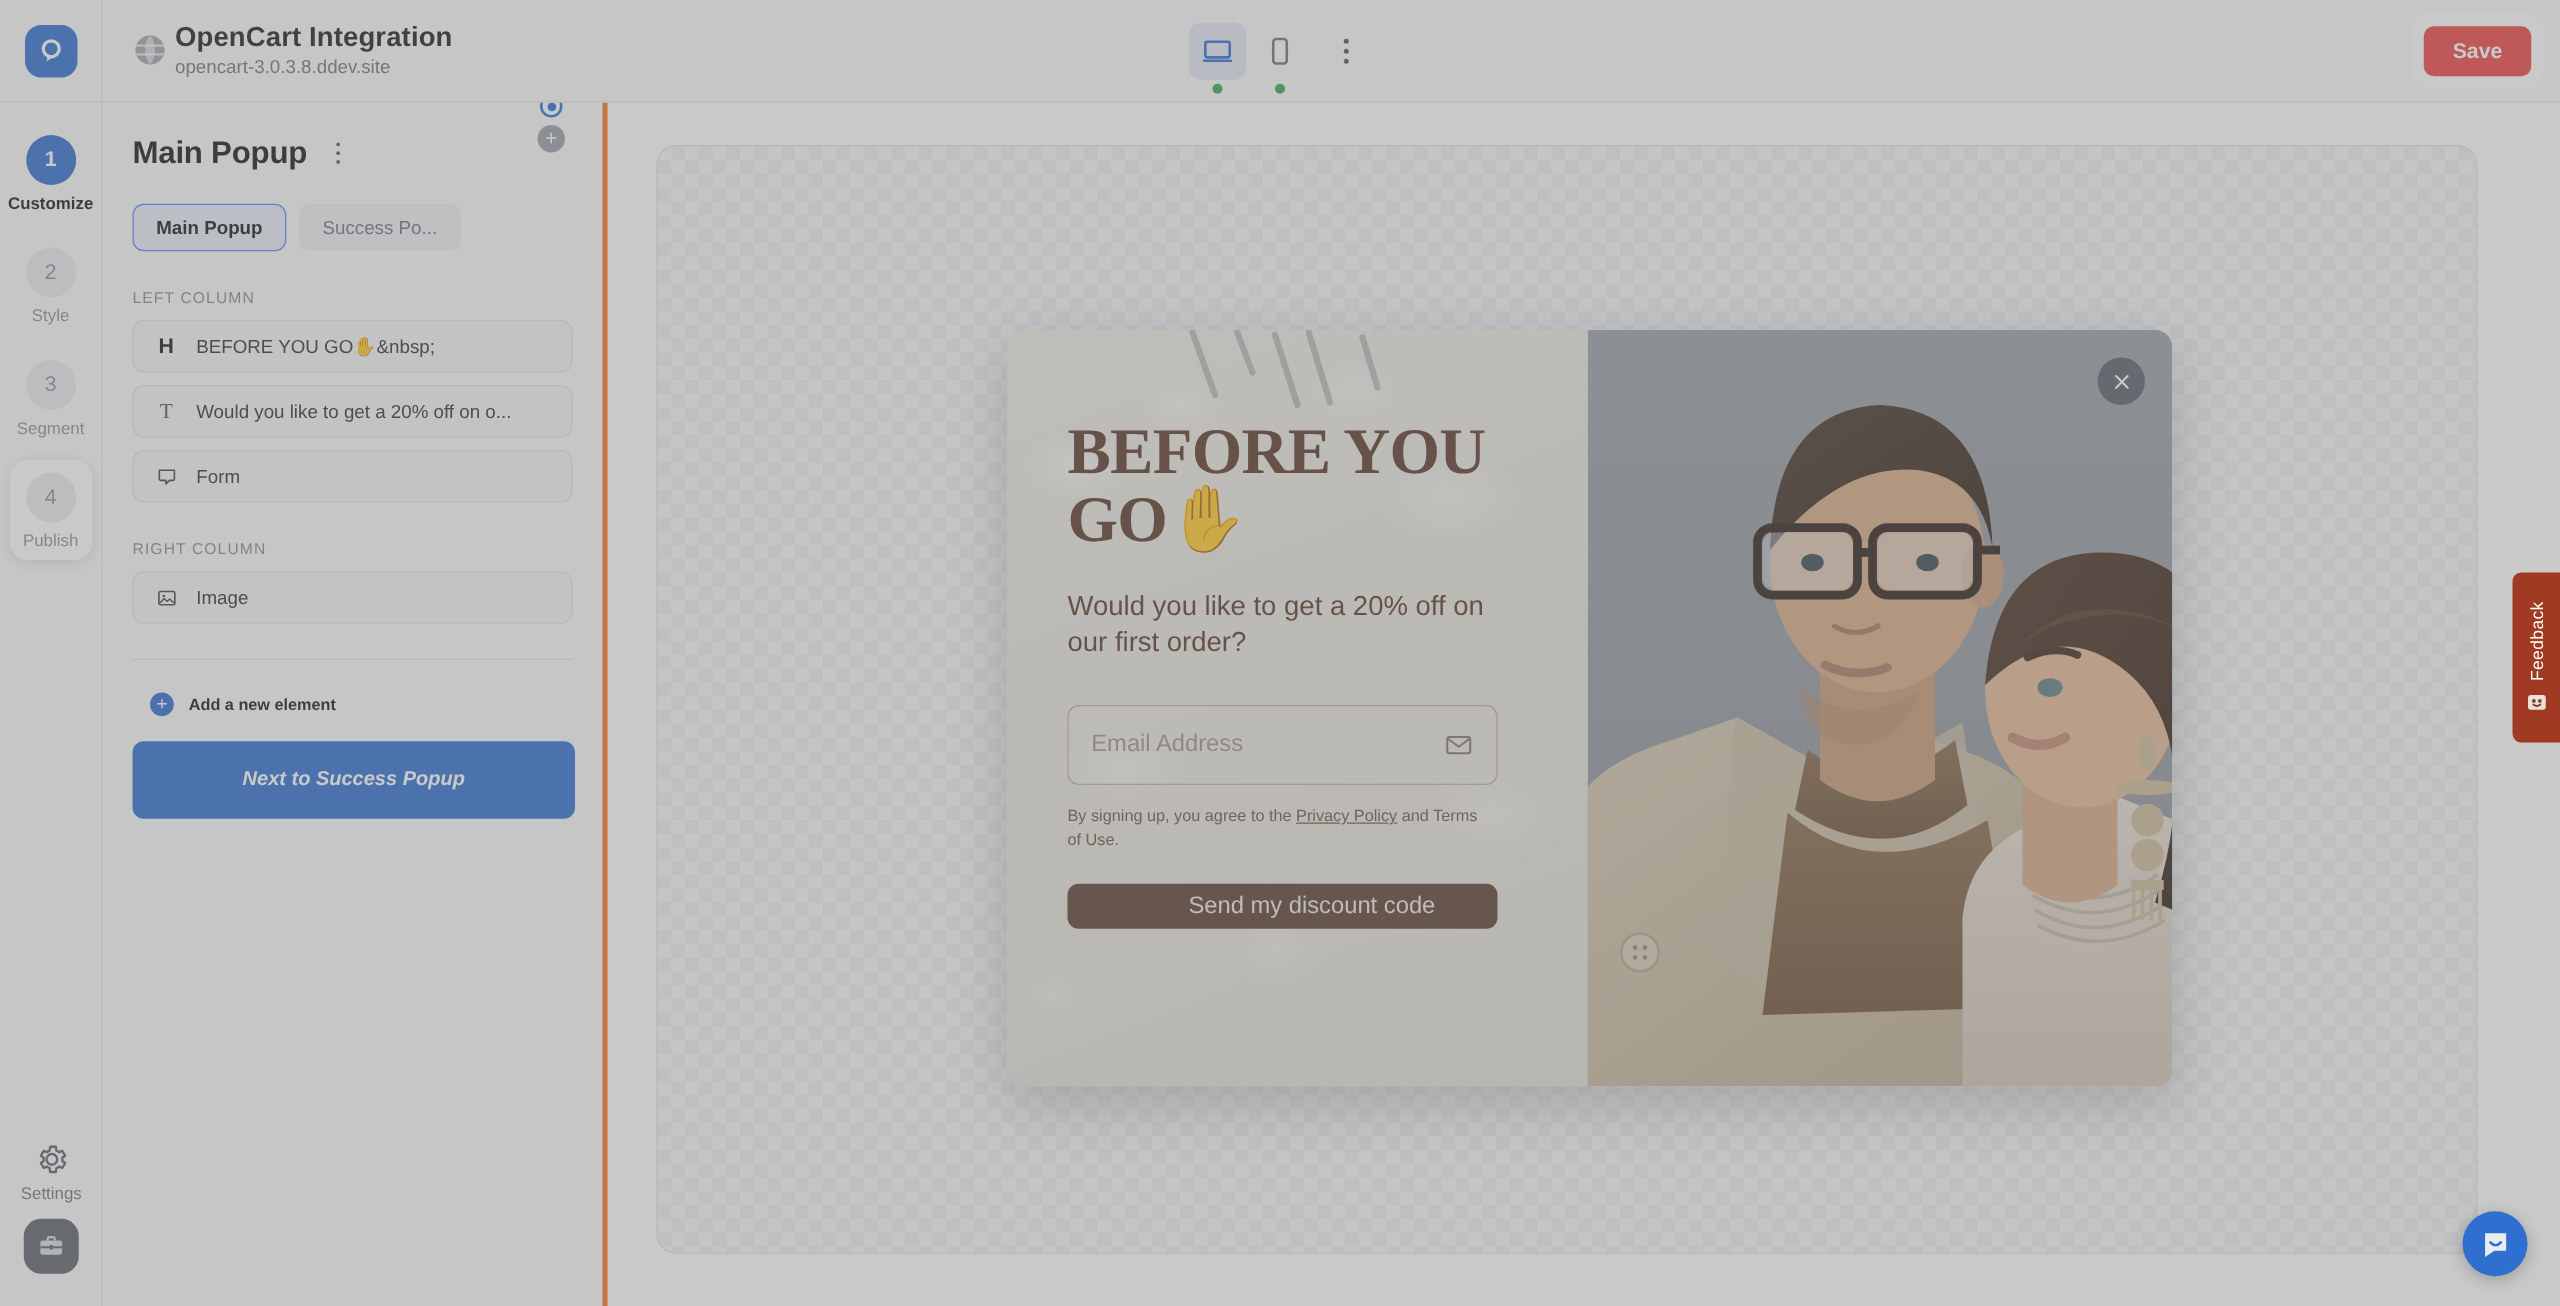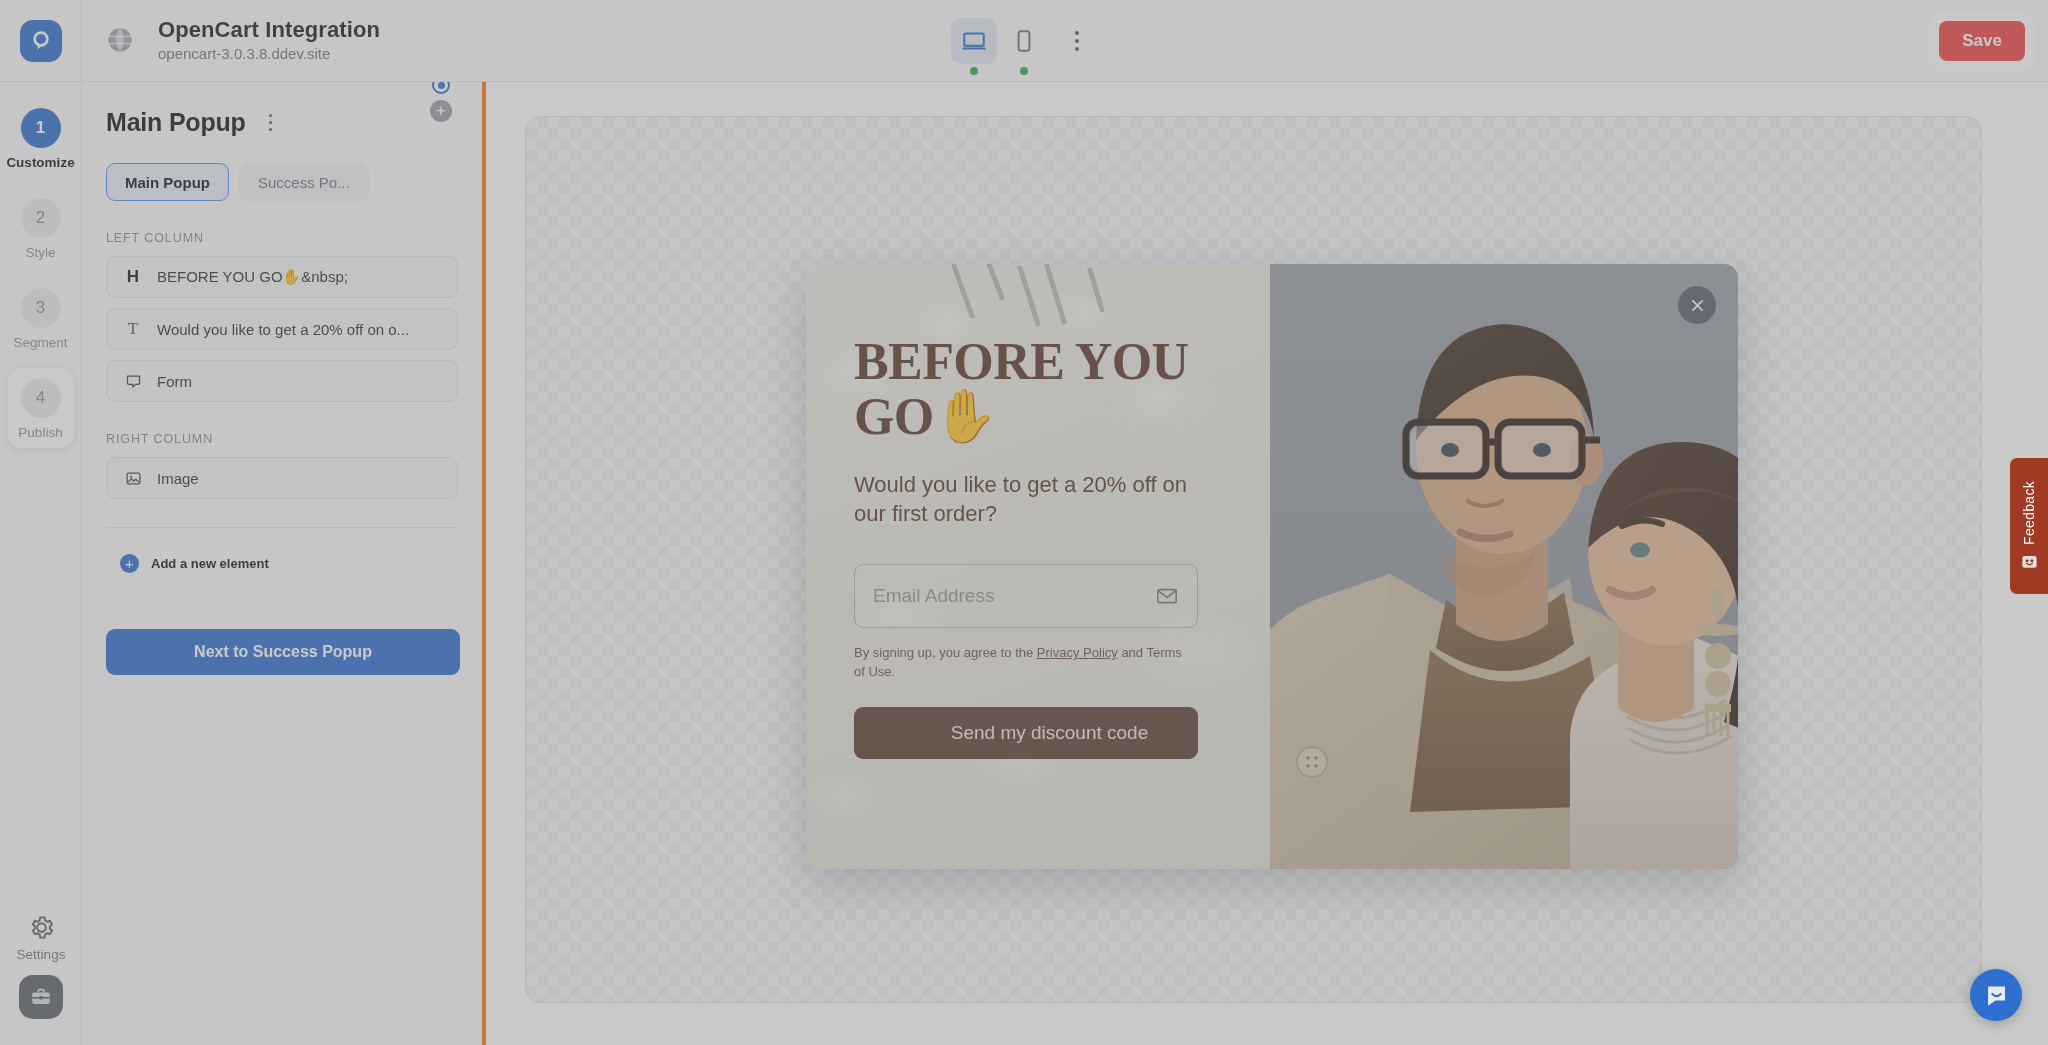--- a/index.html
+++ b/index.html
@@ -35,21 +35,21 @@
   .logo-cell {
     width: 82px; height: 82px;
     display: flex; align-items: center; justify-content: center;
     border-right: 1px solid #e4e6ea;
   }
   .logo-badge {
     width: 42px; height: 42px; border-radius: 13px;
     background: #2f6fd0;
     display: flex; align-items: center; justify-content: center;
   }
-  .site-block { display: flex; align-items: center; gap: 24px; margin-left: 24px; }
+  .site-block { display: flex; align-items: center; gap: 6px; margin-left: 24px; }
   .globe-icon { width: 28px; height: 28px; opacity: .62; }
   .site-title {
     font-size: 22px; font-weight: 700; color: #1b1d21; line-height: 1.18;
     letter-spacing: .1px;
   }
   .site-url { font-size: 15px; color: #70767e; line-height: 1.35; margin-top: 1px; }
 
   .device-group {
     position: absolute; left: 50%; top: 50%;
     transform: translate(-50%,-50%);
@@ -215,27 +215,28 @@
   }
   .add-new-ico {
     width: 19px; height: 19px; border-radius: 50%;
     background: #2f6fd0; color: #fff;
     display: flex; align-items: center; justify-content: center;
     font-size: 15px; line-height: 1; padding-bottom: 1px; flex: none;
   }
   .add-new-label { font-size: 13px; font-weight: 700; color: #14161a; }
 
   .next-btn {
-    display: block; width: 354px; height: 46px;
-    margin: 56px auto 0;
+    display: block; width: 354px; height: 62px;
+    margin: 20px auto 0;
     border-radius: 9px; border: none;
     background: #2f6fd0; color: #fff;
     font-size: 16px; font-weight: 700;
     font-family: "Liberation Sans", sans-serif;
     cursor: pointer;
+    font-style: italic;
   }
 
   
   .canvas {
     position: absolute; left: 525px; top: 116px;
     width: 1457px; height: 887px;
     border-radius: 16px;
     border: 1px solid #e0e2e6;
     background-color: #f7f8f9;
     background-image:
@@ -304,21 +305,21 @@
     padding: 0 18px; cursor: text;
   }
   .pop-input-ph { flex: 1; font-size: 19px; color: #9b958c; }
   .pop-legal {
     margin-top: 16px; width: 330px;
     font-size: 13px; line-height: 1.42; color: #6b5546;
   }
   .pop-legal u { text-decoration: underline; }
   .pop-cta {
     margin-top: 26px;
-    width: 344px; height: 52px;
+    width: 344px; height: 36px;
     border-radius: 9px; border: none;
     background: #5c4033; color: #ece9e2;
     font-size: 19px; font-weight: 500;
     font-family: "Liberation Sans", sans-serif;
     cursor: pointer;
     padding-left: 47px;
   }
 
   .popup-right { width: 468px; height: 605px; position: relative; overflow: hidden; }
   .close-btn {

